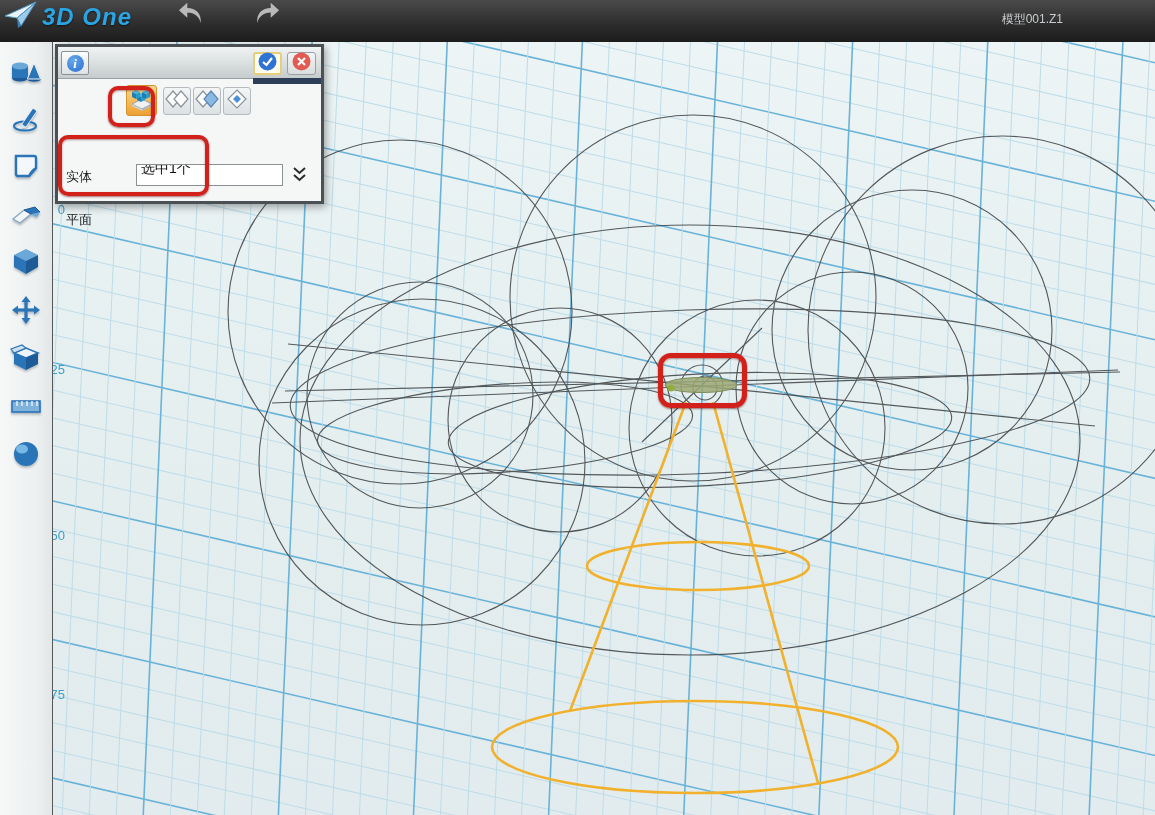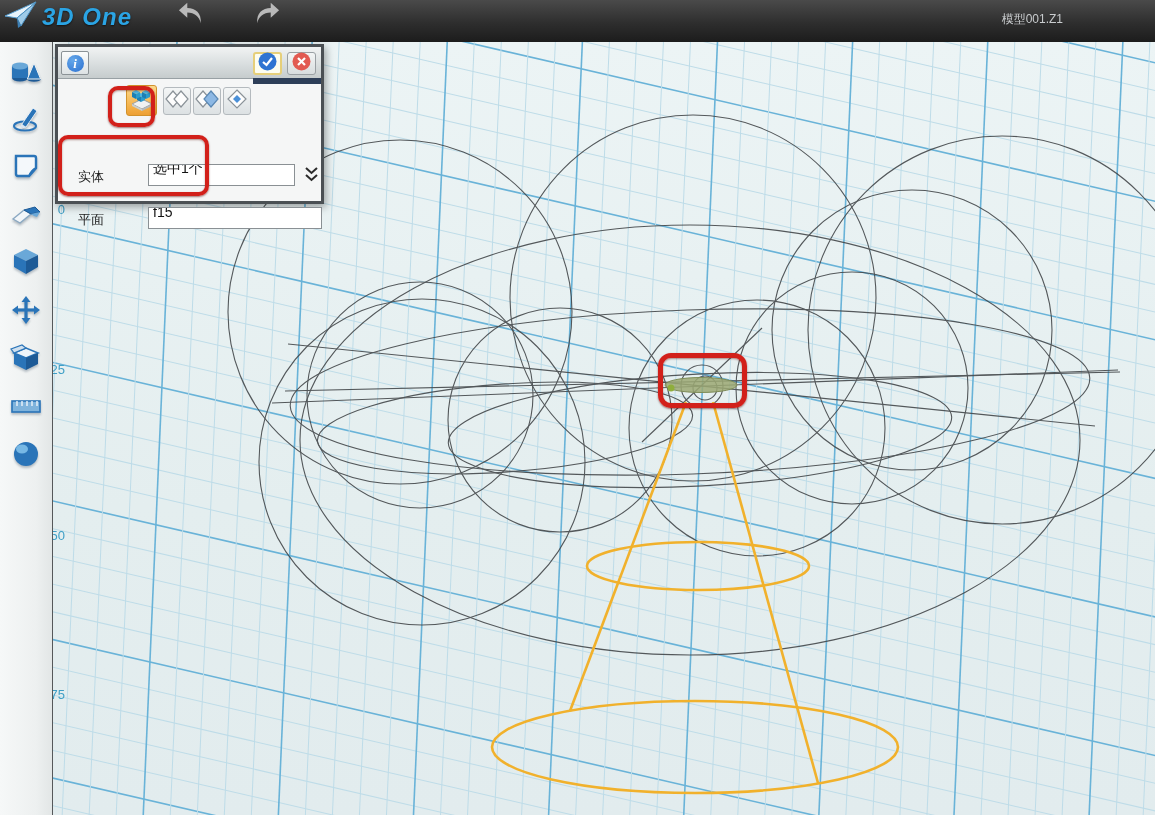--- a/index.html
+++ b/index.html
@@ -55,21 +55,21 @@
   .header-accent{position:absolute;left:195px;top:31px;width:68px;height:6px;
                  background:#2d3e58;z-index:1;}
   .dlg-body{position:relative;height:122px;background:#f5f6f6;}
   .filter-row{position:absolute;left:0;top:3px;width:100%;height:36px;}
   .filter-btn{position:absolute;width:28px;height:28px;top:5px;cursor:pointer;
               background:linear-gradient(180deg,#f4f6f6,#dce1e3);border:1px solid #b4babe;
               border-radius:3px;display:flex;align-items:center;justify-content:center;}
   .filter-btn.sel{width:31px;height:31px;top:3px;
               background:linear-gradient(180deg,#fcd98d 0%,#f4b24a 70%,#eda034 100%);
               border:1px solid #d2922c;}
-  .field-row{position:absolute;left:0;width:100%;height:24px;margin-left:12px;}
+  .field-row{position:absolute;left:0;width:100%;height:24px;}
   .field-label{position:absolute;left:8px;top:4px;font-size:13px;color:#1a1a1a;}
   .field-input{position:absolute;left:78px;top:0;height:22px;border:1px solid #8a9094;
                background:#fff;font-size:14px;font-family:"Liberation Sans",sans-serif;
                padding:0 0 12px 4px;color:#111;}
   .expander{position:absolute;left:234px;top:2px;width:16px;height:18px;cursor:pointer;}
 
   
   .red-annotation{position:absolute;border-style:solid;border-color:#d2201a;
                   border-radius:12px;z-index:9;pointer-events:none;
                   box-shadow:0 1px 2px rgba(90,10,5,.55), inset 0 1px 2px rgba(90,10,5,.45);}
@@ -571,21 +571,20 @@
             <span>
               <svg width="15" height="18" viewBox="0 0 15 18">
                 <polyline points="2,2 7.5,7 13,2" fill="none" stroke="#2b2b2b" stroke-width="2"></polyline>
                 <polyline points="2,9 7.5,14 13,9" fill="none" stroke="#2b2b2b" stroke-width="2"></polyline>
               </svg>
             </span>
           </span>
         </div>
         <div class="field-row" style="top:128px">
           <span class="field-label">平面</span>
-          <input class="field-input" style="width: 174px;" value="f15">
         </div>
       </div>
     </div>
 
     <div id="annotation-layer">
         <div class="red-annotation" style="left: 55px; top: 44px; width: 47px; height: 41px; border-width: 4px; border-radius: 10px; border-color: rgb(210, 32, 26);"></div>
         <div class="red-annotation" style="left: 5px; top: 93px; width: 151px; height: 61px; border-width: 4px; border-radius: 10px; border-color: rgb(210, 32, 26);"></div>
         <div class="red-annotation" style="left: 605px; top: 311px; width: 89px; height: 55px; border-width: 5px; border-radius: 13px; border-color: rgb(210, 32, 26);"></div>
       </div>
   </div>

